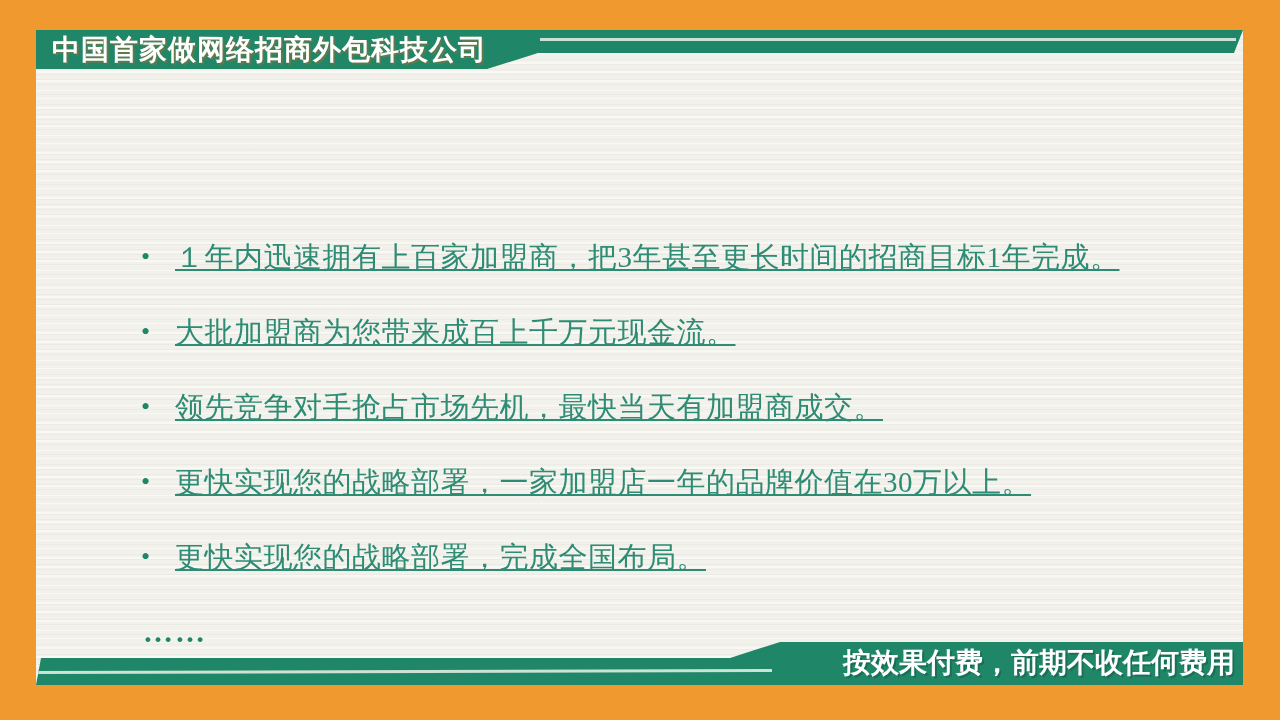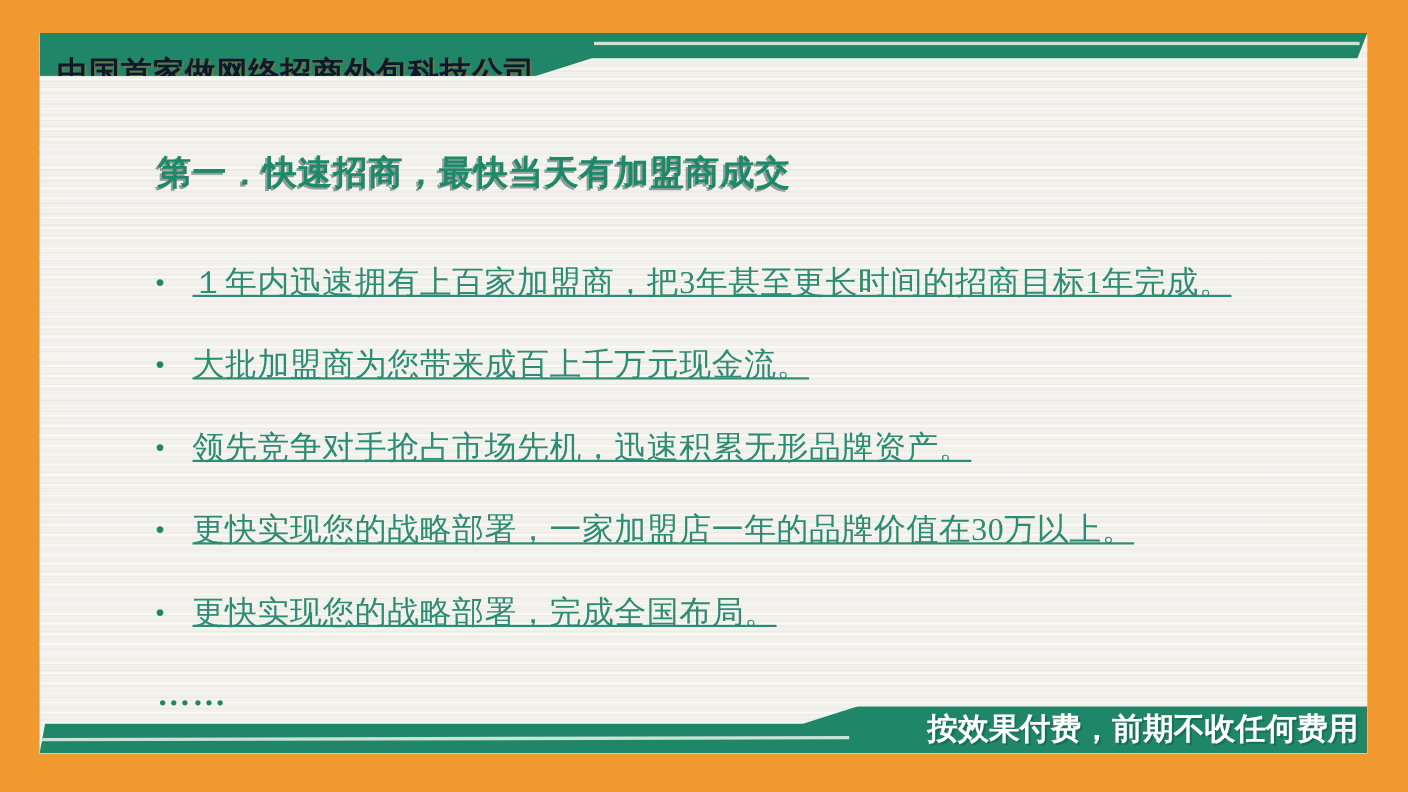--- a/index.html
+++ b/index.html
@@ -33,25 +33,24 @@
     clip-path: polygon(0px 0px, 1207px 0px, 1198px 23px, 502px 23px, 451px 39px, 0px 39px);
   }
   .top-banner .hiline {
     position: absolute; left: 504px; top: 8px;
     width: 696px; height: 3px;
     background: #CDE2D7;
   }
   .header-text {
     position: absolute; left: 16px; top: 0;
     height: 39px; line-height: 39px;
-    color: #0f172a; font-weight: bold; font-size: 28px;
+    color: #ffffff; font-weight: bold; font-size: 28px;
     letter-spacing: 1px;
     text-shadow: 2px 2px 0 rgba(150,110,55,0.55);
     white-space: nowrap;
-    margin-top: 16px;
   }
 
   
   .bottom-banner {
     position: absolute; left: 0; top: 612px;
     width: 1207px; height: 43px;
     background: #1F8767;
     clip-path: polygon(5px 16px, 694px 16px, 744px 0px, 1207px 0px, 1207px 43px, 0px 43px);
   }
   .bottom-banner .hiline {
@@ -112,33 +111,32 @@
 </head>
 <body>
 
 <div class="panel">
 
   <div class="top-banner">
     <div class="hiline"></div>
     <div class="header-text">中国首家做网络招商外包科技公司</div>
   </div>
 
-  <div class="slide-title">第一．快速招商，最快当天有加盟商成交</div>
 
   <div class="bullet-row row-0">
     <span class="marker">•</span>
     <span class="btext">１年内迅速拥有上百家加盟商，把3年甚至更长时间的招商目标1年完成。</span>
   </div>
   <div class="bullet-row row-1">
     <span class="marker">•</span>
     <span class="btext">大批加盟商为您带来成百上千万元现金流。</span>
   </div>
   <div class="bullet-row row-2">
     <span class="marker">•</span>
-    <span class="btext">领先竞争对手抢占市场先机，迅速积累无形品牌资产。</span>
+    <span class="btext">领先竞争对手抢占市场先机，最快当天有加盟商成交。</span>
   </div>
   <div class="bullet-row row-3">
     <span class="marker">•</span>
     <span class="btext">更快实现您的战略部署，一家加盟店一年的品牌价值在30万以上。</span>
   </div>
   <div class="bullet-row row-4">
     <span class="marker">•</span>
     <span class="btext">更快实现您的战略部署，完成全国布局。</span>
   </div>
 

